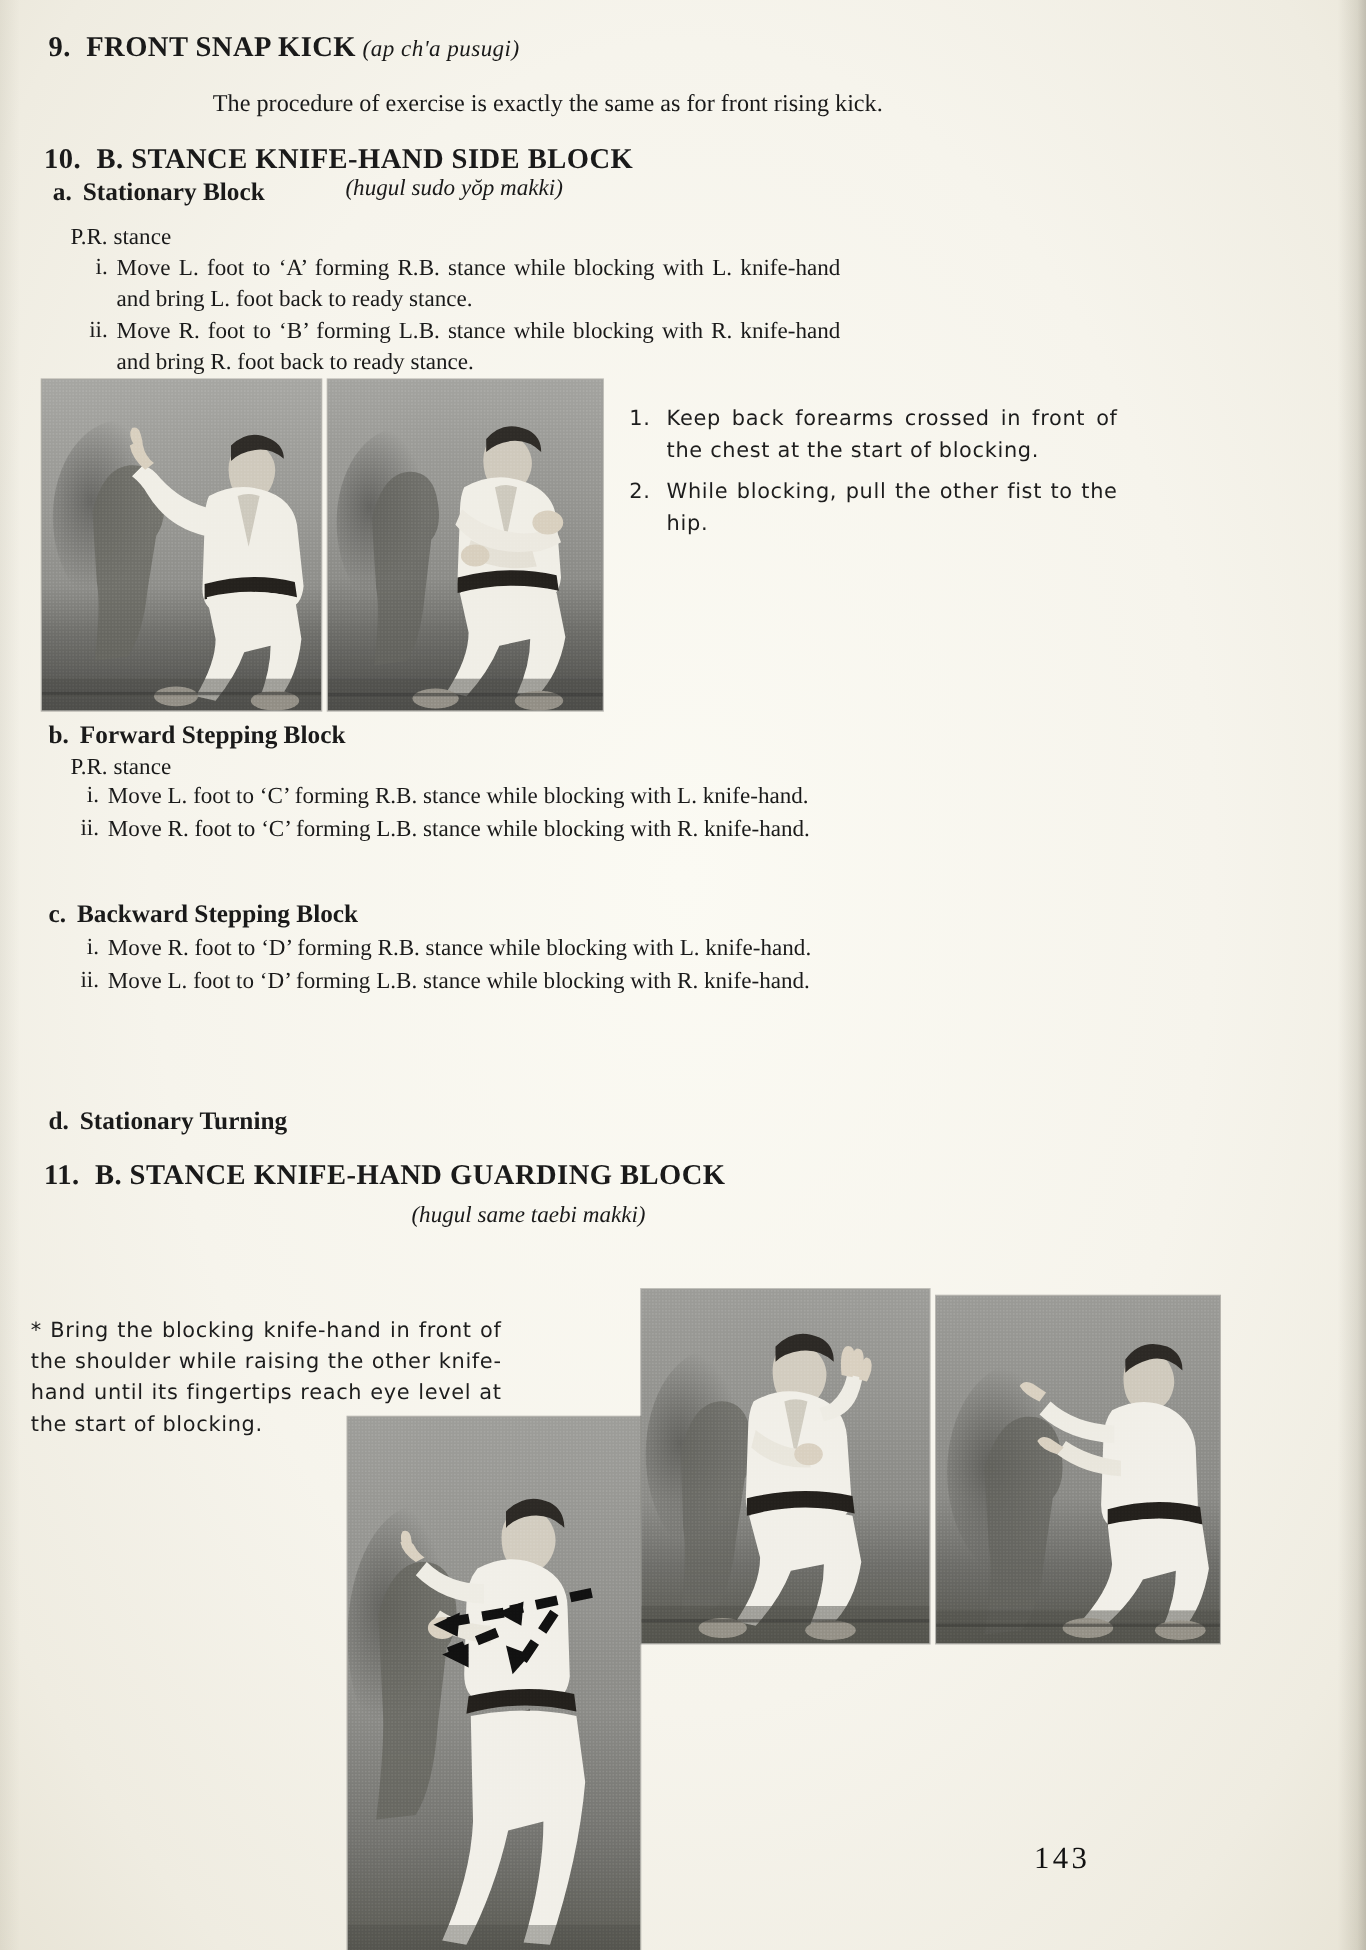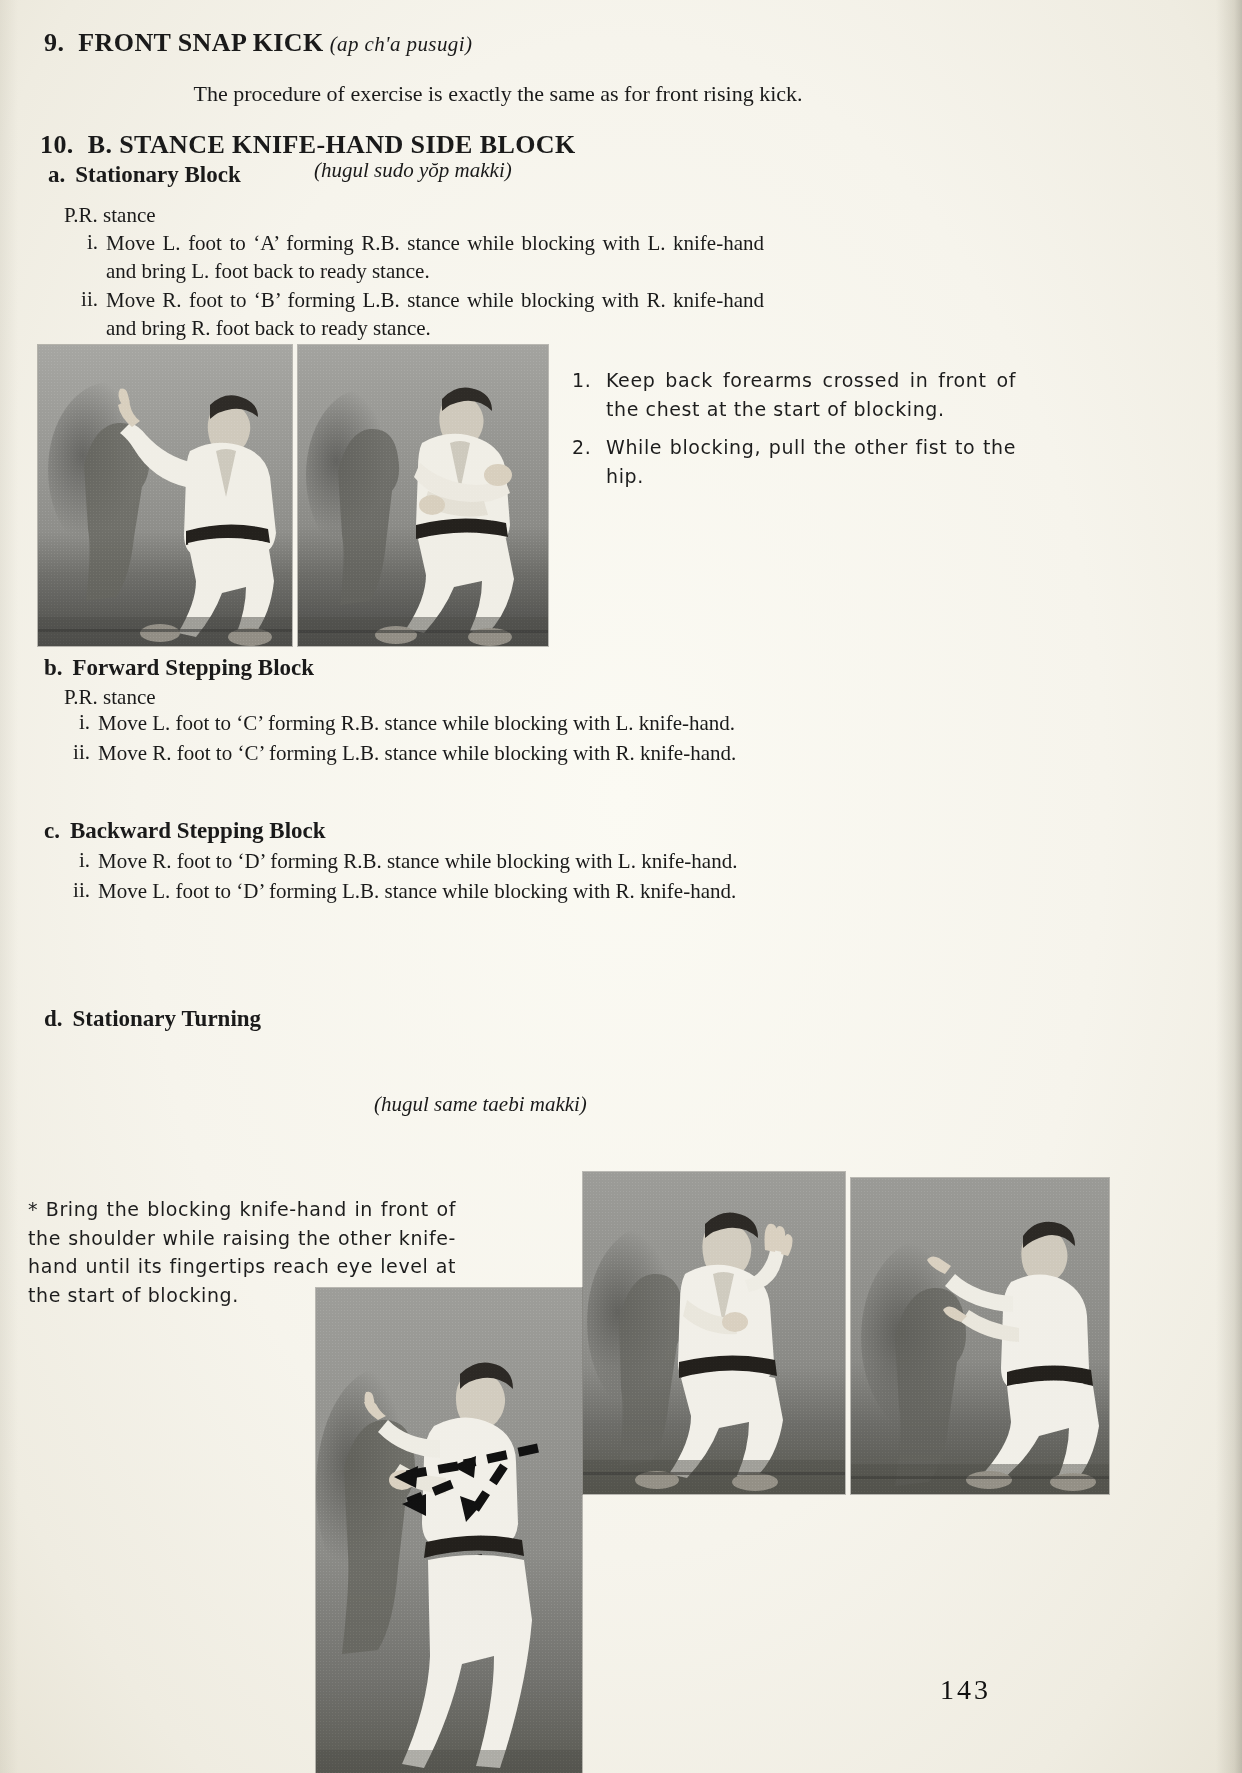--- a/index.html
+++ b/index.html
@@ -260,20 +260,23 @@
     <div class="li-row">
       <div class="li-mark">ii.</div>
       <div class="li-body">Move L. foot to ‘D’ forming L.B. stance while blocking with R. knife-hand.</div>
     </div>
   </div>
 
   <div class="abs sub-head" style="left:44px; top:958px; white-space:nowrap;margin-top:48px;">
     <span style="margin-right:10px;">d.</span><span>Stationary Turning</span>
   </div>
 
+  <div class="abs num-head" style="left:40px; top:1053px; white-space:nowrap;">
+    <span class="idx">11.</span><span>B. STANCE KNIFE-HAND GUARDING BLOCK</span>
+  </div>
 
   <div class="abs rom" style="left:374px; top:1092px; white-space:nowrap;">(hugul same taebi makki)</div>
 
 
   <div class="abs mono-note" style="left:28px; top:1195px; width:428px;">* Bring the  blocking  knife-hand  in front of the shoulder  while  raising  the  other  knife-hand until  its  fingertips  reach  eye  level  at the start of blocking.</div>
 
   <div class="photo" style="left:583px; top:1172px; width:262px; height:322px;">
     <svg viewBox="0 0 262 322" preserveAspectRatio="none">
       <defs>
         <linearGradient id="bgC" x1="0" y1="0" x2="0" y2="1">

